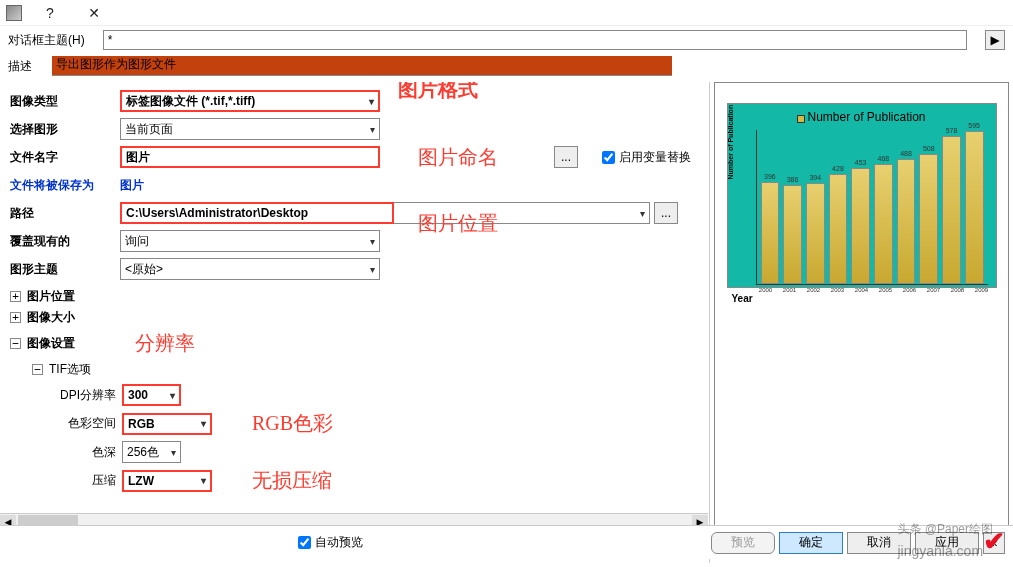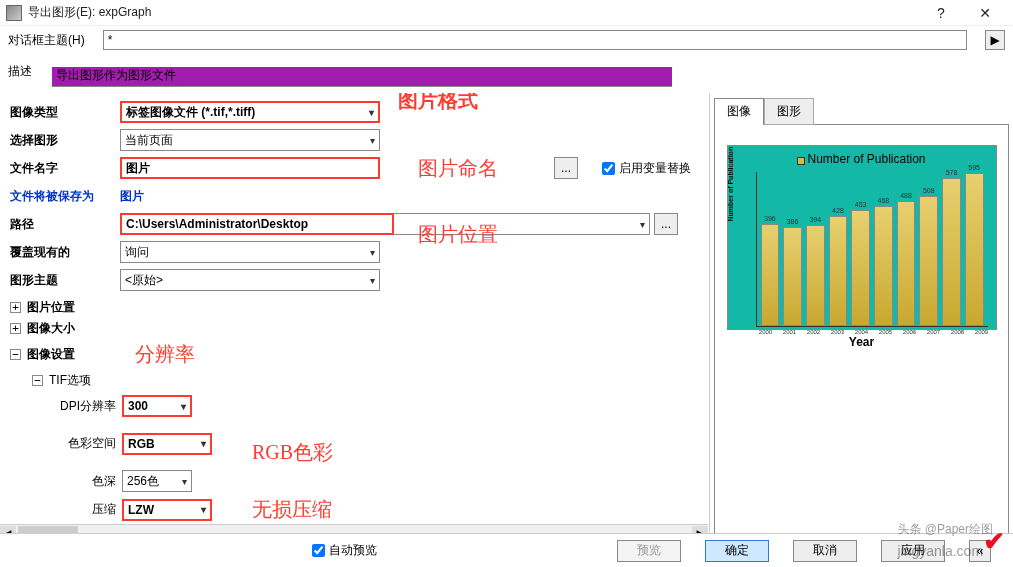--- a/index.html
+++ b/index.html
@@ -6,73 +6,72 @@
 body { background: #fff; width: 1013px; height: 567px; overflow: hidden; position: relative; }
 .titlebar { height: 26px; display: flex; align-items: center; padding: 0 6px; background: #fff; border-bottom: 1px solid #eee; }
 .titlebar .icon { width: 16px; height: 16px; background: linear-gradient(135deg,#888,#ccc); margin-right: 6px; border:1px solid #666;}
 .titlebar .title { flex: 1; color: #222; }
 .titlebar .btn { width: 44px; height: 26px; display: flex; align-items: center; justify-content: center; color: #222; font-size: 14px;}
 .toprow { display: flex; align-items: center; padding: 4px 8px; gap: 18px; }
 .toprow label { white-space: nowrap; }
 .toprow .themeinput { flex: 1; height: 20px; border: 1px solid #888; padding: 0 4px; }
 .toprow .playbtn { width: 20px; height: 20px; border: 1px solid #888; background: #eee; display: flex; align-items: center; justify-content: center; }
 .descrow { display: flex; align-items: center; padding: 2px 8px 6px; gap: 20px; }
-.descrow .descinput { flex: 0 0 620px; height: 20px; border-bottom: 1px solid #888; padding: 0 4px; background:#a21caf;margin-top:11px; }
+.descrow .descinput { flex: 0 0 620px; height: 20px; border-bottom: 1px solid #888; padding: 0 4px; background:#c2410c; }
 .main { display: flex; height: calc(567px - 26px - 60px); }
 .left { width: 710px; overflow: auto; border-right: 1px solid #ccc; position: relative; }
 .right { flex: 1; display:flex; flex-direction:column; }
 .tabs { display: flex; padding: 4px 4px 0; gap: 0; }
 .tab { padding: 4px 12px; border: 1px solid #888; background: #fff; border-bottom: none; position:relative; top:1px;}
 .tab.inactive { background: #eee; border:1px solid #aaa;}
 .preview { flex:1; border: 1px solid #888; margin: 0 4px 4px 4px; background: #fff; display:flex; align-items:flex-start; justify-content:center; padding:20px 8px;}
 .form { padding: 8px 10px; }
 .row { display: flex; align-items: center; margin-bottom: 6px; min-height: 22px; }
 .row .lbl { width: 110px; }
 .row .lbl.bold { font-weight: bold; }
 .row .lbl.blue { color: #0033cc; font-weight: bold; }
 .ctrl { height: 22px; border: 1px solid #888; background: #fff; padding: 0 4px; display:flex; align-items:center; justify-content:space-between;}
 .ctrl .arrow{font-size:10px;color:#333;}
-.w260 { width: 260px; } .w70{width:70px;}
+.w260 { width: 260px; } .w70{width:59px;}
 .redbox { border: 2px solid #ff3b30 !important; font-weight: bold; }
 .redlabel { color: #ff3b30; font-size: 20px; position: absolute; font-family: "SimSun", serif; }
 .browse { width: 24px; height: 22px; border: 1px solid #888; background: #eee; display: flex; align-items: center; justify-content: center; margin-left: 4px; }
 .chk { display: flex; align-items: center; gap: 4px; margin-left: 24px; }
 .tree { margin-top: 6px; }
 .tree .node { display: flex; align-items: center; padding: 2px 0; cursor: pointer;}
 .tree .expander { width: 11px; height: 11px; border: 1px solid #888; display: flex; align-items: center; justify-content: center; margin-right: 6px; font-size: 11px; line-height: 9px; font-family:monospace;}
 .tree .sub { padding-left: 22px; }
 .subrow { display: flex; align-items: center; margin: 4px 0 4px 44px; }
 .subrow .slbl { width: 68px; text-align: right; padding-right: 6px; }
-.bottombar { position:absolute; bottom:0; left:0; right:0; height: 34px; border-top: 1px solid #ccc; display: flex; align-items: center; justify-content: flex-end; padding: 0 22px; gap: 24px; background:#fff;}
+.bottombar { position:absolute; bottom:8px; left:0; right:0; height: 34px; border-top: 1px solid #ccc; display: flex; align-items: center; justify-content: flex-end; padding: 0 8px; gap: 4px; background:#fff;}
 .bbtn { width: 64px; height: 22px; border: 1px solid #888; background: #eee; display: flex; align-items: center; justify-content: center; }
 .bbtn.primary { background: #cde8ff; border-color:#2b7cd3;}
-.bbtn.disabled{color:#999; background:#f3f3f3;}
+.bbtn.disabled{color:#999; background:#f3f3f3;border-radius:6px;}
 .collapse{width:22px;}
 .scrollh{position:absolute; bottom:34px; left:0; width:708px; height:16px; background:#f0f0f0; border-top:1px solid #ccc; display:flex;align-items:center;}
 .scrollh .thumb{height:14px; width:60px; background:#cdcdcd; margin-left:2px;}
 .scrollh .arr{width:16px;height:14px;background:#ddd;display:flex;align-items:center;justify-content:center;font-size:9px;}
 .chart{background:#14b8a6; border:1px solid #888; width:270px; height:185px; position:relative; padding:4px;}
 .chart .plot{height:155px; margin:4px 4px 2px 24px; border-left:1px solid #333;border-bottom:1px solid #333; display:flex; align-items:flex-end; gap:4px; padding:0 4px; position:relative;}
 .chart .bar{flex:1; background:linear-gradient(180deg,#e8d070,#c8a830); position:relative; border:1px solid #888;}
 .chart .bar span{position:absolute;top:-10px;left:50%;transform:translateX(-50%);font-size:7px;color:#333;white-space:nowrap;}
 .chart .xlabels{display:flex; margin-left:24px; gap:4px;}
 .chart .xlabels div{flex:1;text-align:center;font-size:6px;color:#333;}
-.chart .xlabel{text-align:center;font-size:12px;font-weight:bold;}
+.chart .xlabel{font-size:10px;font-weight:bold;}
 .chart .ylabel{position:absolute; left:2px; top:50%; transform:rotate(-90deg) translateX(20px); transform-origin:left; font-size:7px; font-weight:bold; white-space:nowrap;}
 .chart .legend{text-align:center;font-size:7px;padding:2px;}
 .chart .legend .sw{display:inline-block;width:8px;height:8px;background:#d4b848;border:1px solid #333;margin-right:2px;vertical-align:middle;}
 .watermark{position:absolute; bottom:6px; right:20px; font-size:20px; color:rgba(0,0,0,0.4); font-weight:500; pointer-events:none;}
 .checkmark{position:absolute;bottom:10px;right:8px;color:#e81123;font-size:26px;font-weight:bold;}
 </style>
 </head>
 <body>
 
 <div class="titlebar">
   <div class="icon"></div>
-  <div class="title">导出图形(E): expGraph</div>
   <div class="btn">?</div>
   <div class="btn close">✕</div>
 </div>
 
 <div class="toprow">
   <label>对话框主题(H)</label>
   <input class="themeinput" value="*" style="">
   <div class="playbtn">▶</div>
 </div>
 <div class="descrow">
@@ -174,21 +173,21 @@
               <span>300</span>
               <span class="arrow">▾</span>
             </div>
         </div>
         <div class="subrow">
           <div class="slbl">色彩空间</div>
           <div class="ctrl w70 redbox" style="width:90px">
               <span>RGB</span>
               <span class="arrow">▾</span>
             </div>
-          <span class="redlabel" style="position:static;margin-left:40px;margin-top:18px;">RGB色彩</span>
+          <span class="redlabel" style="position:static;margin-left:40px;">RGB色彩</span>
         </div>
         <div class="subrow">
           <div class="slbl">色深</div>
           <div class="ctrl w70">
               <span>256色</span>
               <span class="arrow">▾</span>
             </div>
         </div>
         <div class="subrow">
           <div class="slbl">压缩</div>
@@ -203,24 +202,20 @@
 
     <div class="scrollh">
       <div class="arr">◀</div>
       <div class="thumb"></div>
       <div style="flex:1"></div>
       <div class="arr">▶</div>
     </div>
   </div>
 
   <div class="right">
-    <div class="tabs">
-      <div class="tab">图像</div>
-      <div class="tab inactive">图形</div>
-    </div>
     <div class="preview">
       <div class="chart">
         <div class="legend"><span class="sw"></span><span>Number of Publication</span></div>
         <div class="ylabel">Number of Publication</div>
         <div class="plot" id="plot">
             <div class="bar" style="height: 66%;">
               <span>396</span>
             </div>
             <div class="bar" style="height: 64.3333%;">
               <span>386</span>

